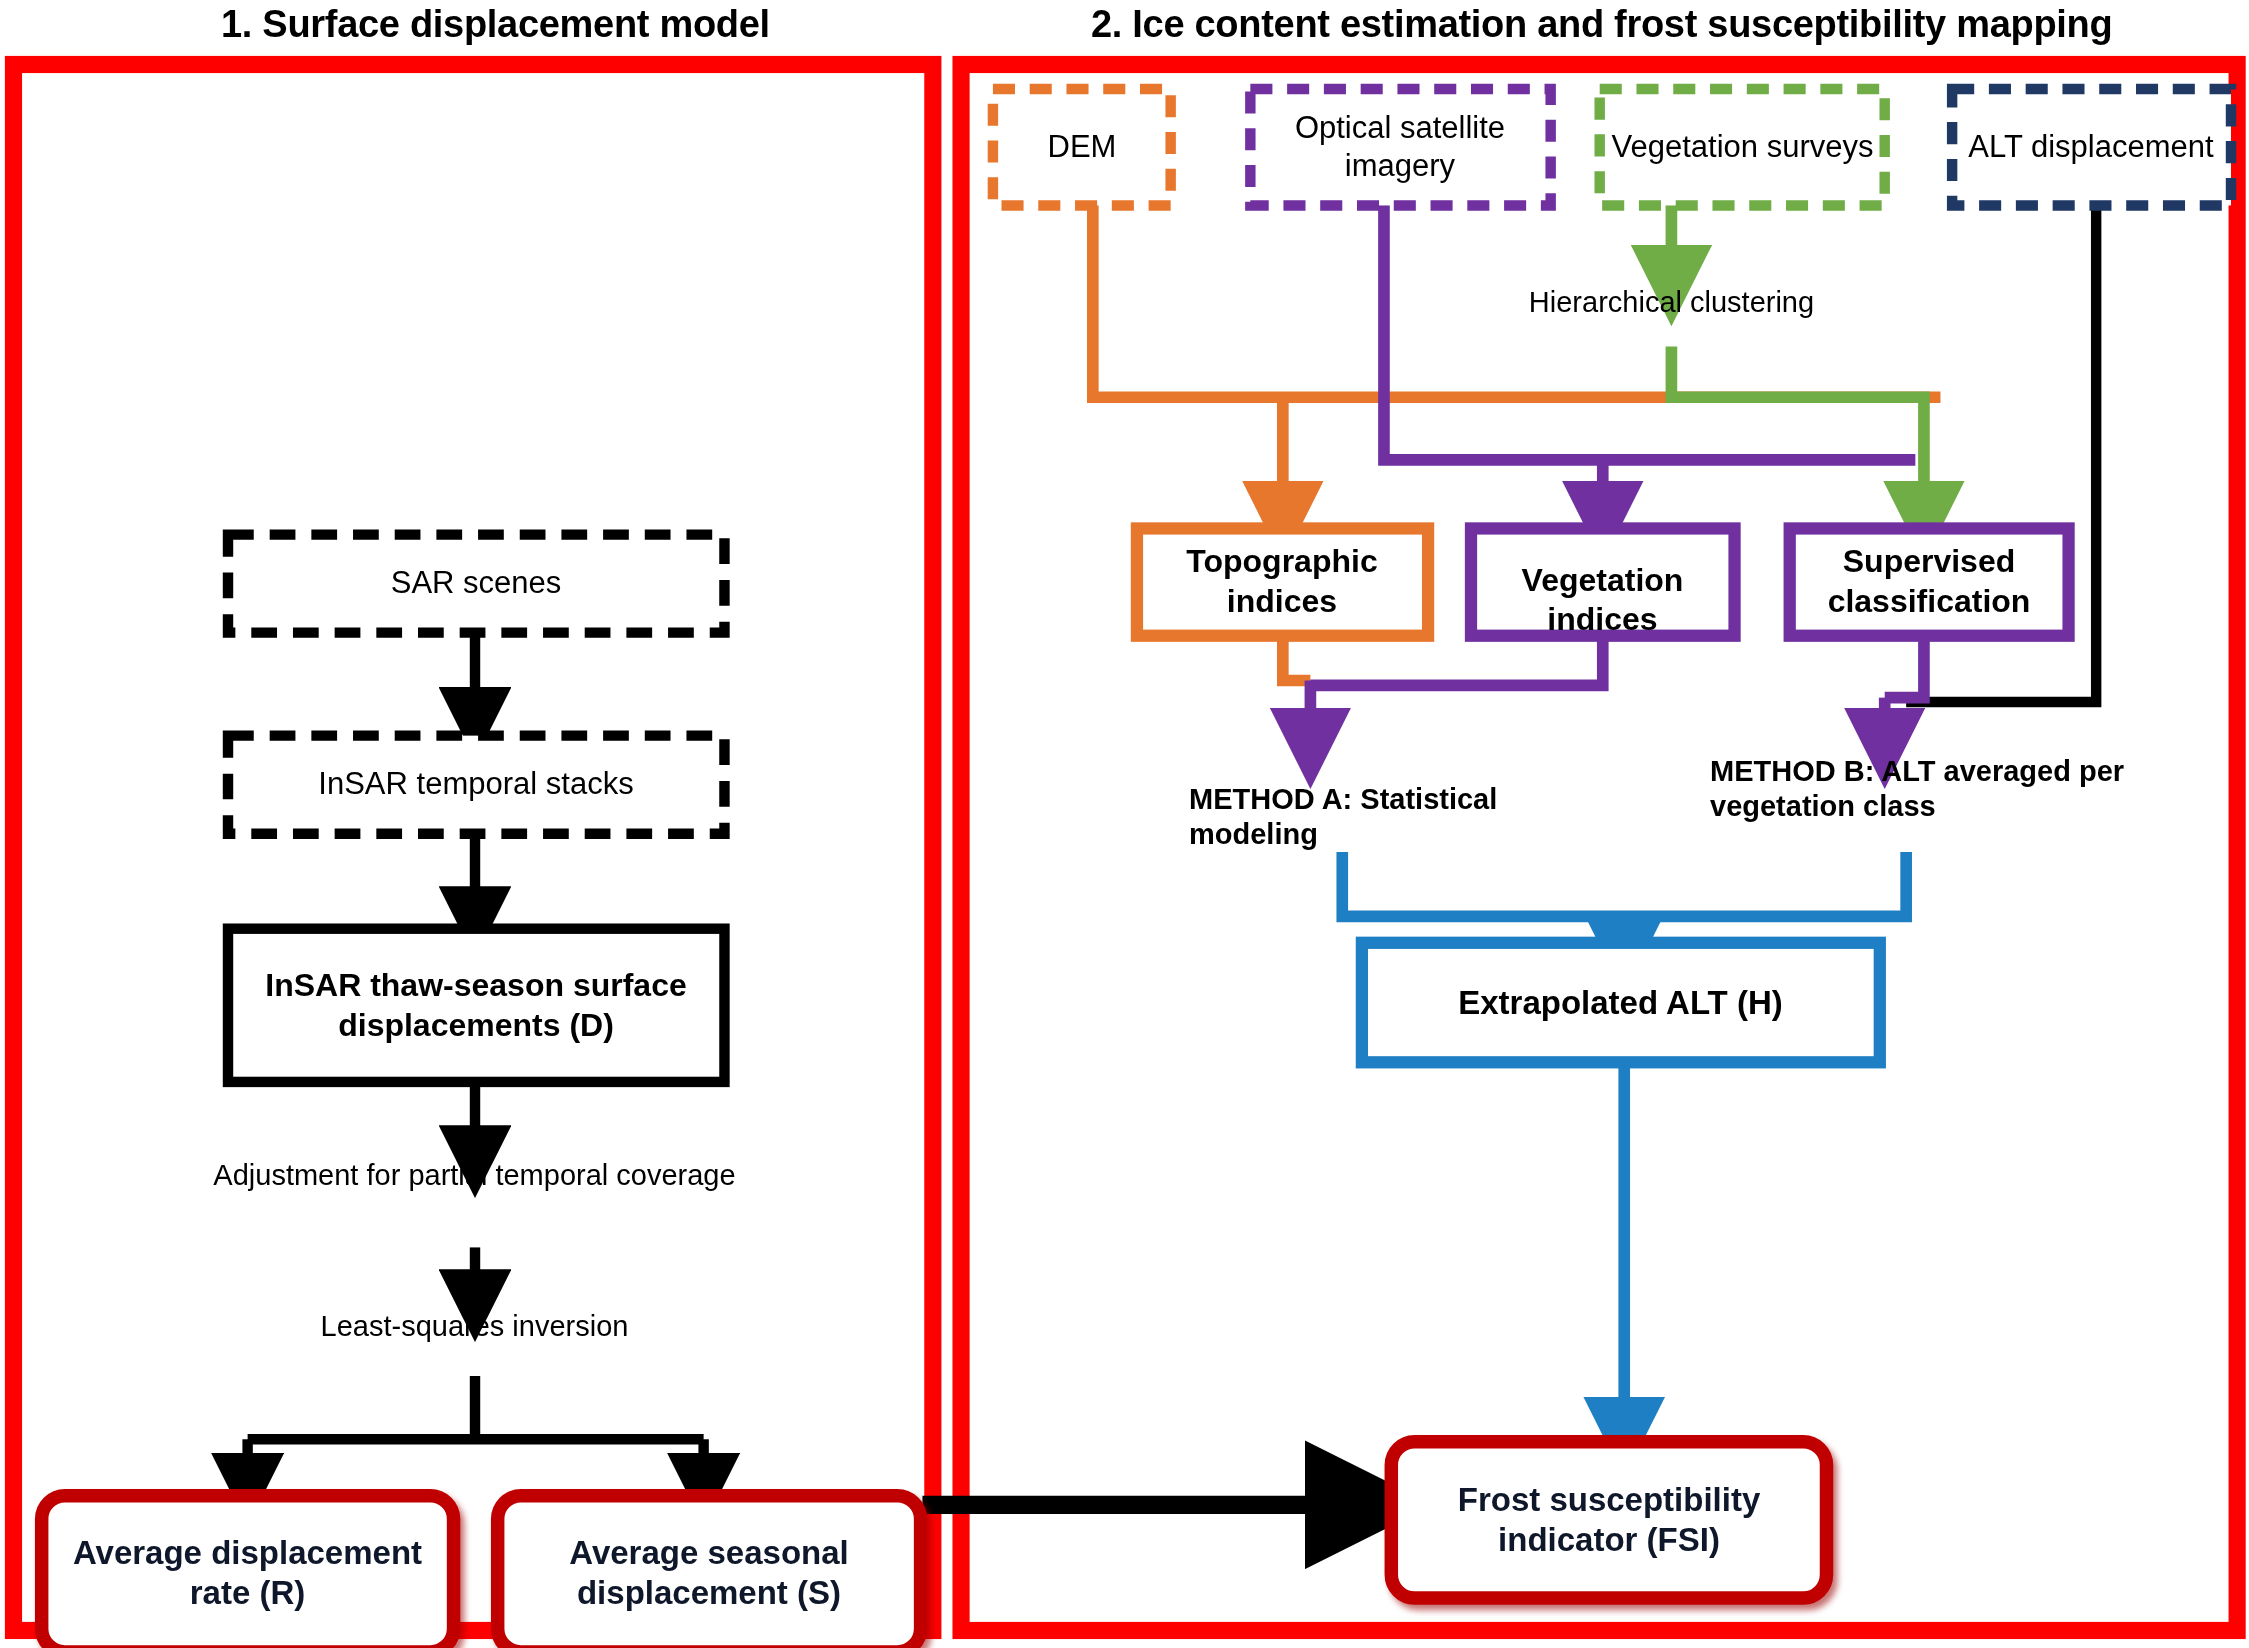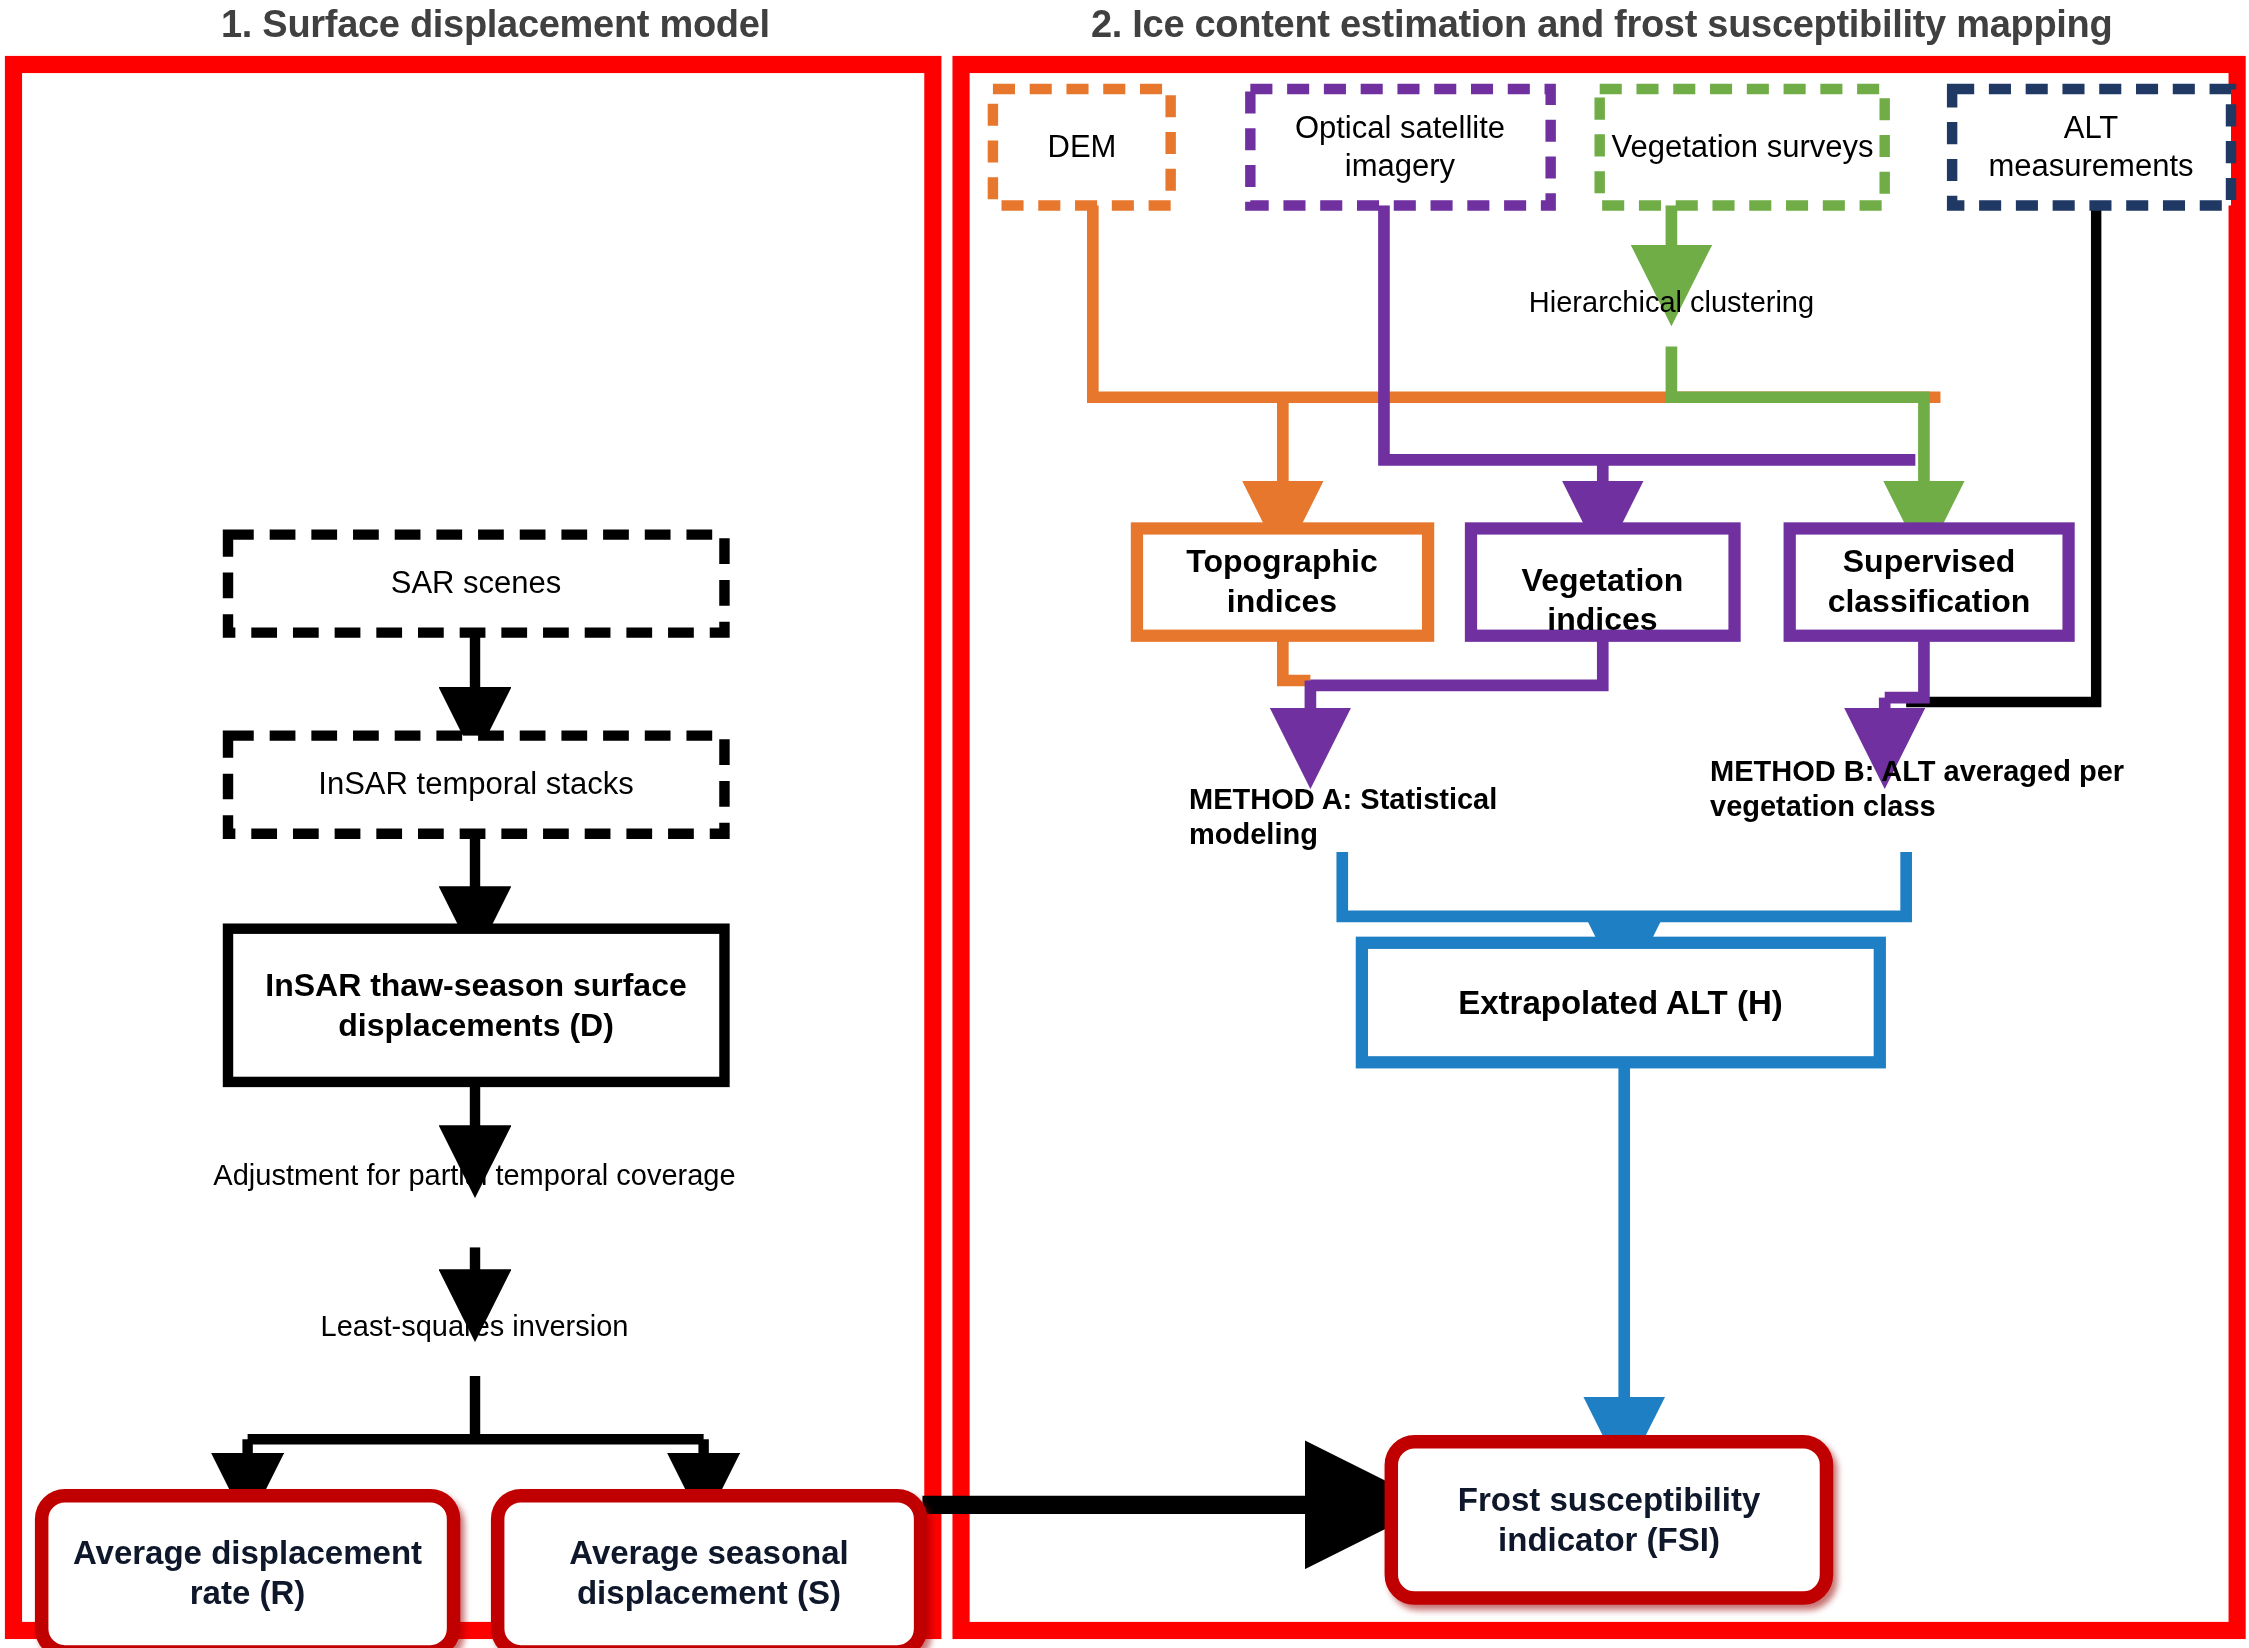--- a/index.html
+++ b/index.html
@@ -1,19 +1,19 @@
 <!DOCTYPE html>
 <html style="font-size:9.8px"><head>
 <meta charset="utf-8">
 <style>
   html,body{margin:0;padding:0;background:#ffffff;}
   body{font-family:"Liberation Sans", sans-serif;}
   #stage{position:relative;width:2250px;height:1649px;background:#fff;overflow:hidden;}
   svg{position:absolute;top:0;left:0;width:2250px;height:1649px;}
-  .ttl{position:absolute;color:#404040;font-weight:bold;white-space:nowrap;
+  .ttl{position:absolute;color:#000000;font-weight:bold;white-space:nowrap;
        font-family:"Liberation Sans", sans-serif;letter-spacing:-0.3px;}
   .node{position:absolute;display:flex;align-items:center;justify-content:center;
         text-align:center;box-sizing:border-box;line-height:1.22;}
   .lbl{position:absolute;text-align:center;line-height:1.22;color:#000;}
   .b{font-weight:bold;}
   .red-txt{color:#0f172a;font-weight:bold;}
 </style>
 </head>
 <body>
 
@@ -141,21 +141,21 @@
 
   <div class="node" style="left:1259px;top:89px;width:282px;height:116px;">
     <span style="font-size:31px;">Optical satellite imagery</span>
   </div>
 
   <div class="node" style="left:1609px;top:89px;width:267px;height:116px;">
     <span style="font-size:31px;">Vegetation surveys</span>
   </div>
 
   <div class="node" style="left:1961px;top:89px;width:260px;height:116px;">
-    <span style="font-size:31px;">ALT measurements</span>
+    <span style="font-size:31px;">ALT displacement</span>
   </div>
 
   <div class="lbl" style="left:1443px;top:285px;width:457px;">
     <span style="font-size:29px;">Hierarchical clustering</span>
   </div>
 
   <div class="node" style="left:1147px;top:528px;width:270px;height:107px;">
     <span class="b" style="font-size:32px;">Topographic indices</span>
   </div>
 

